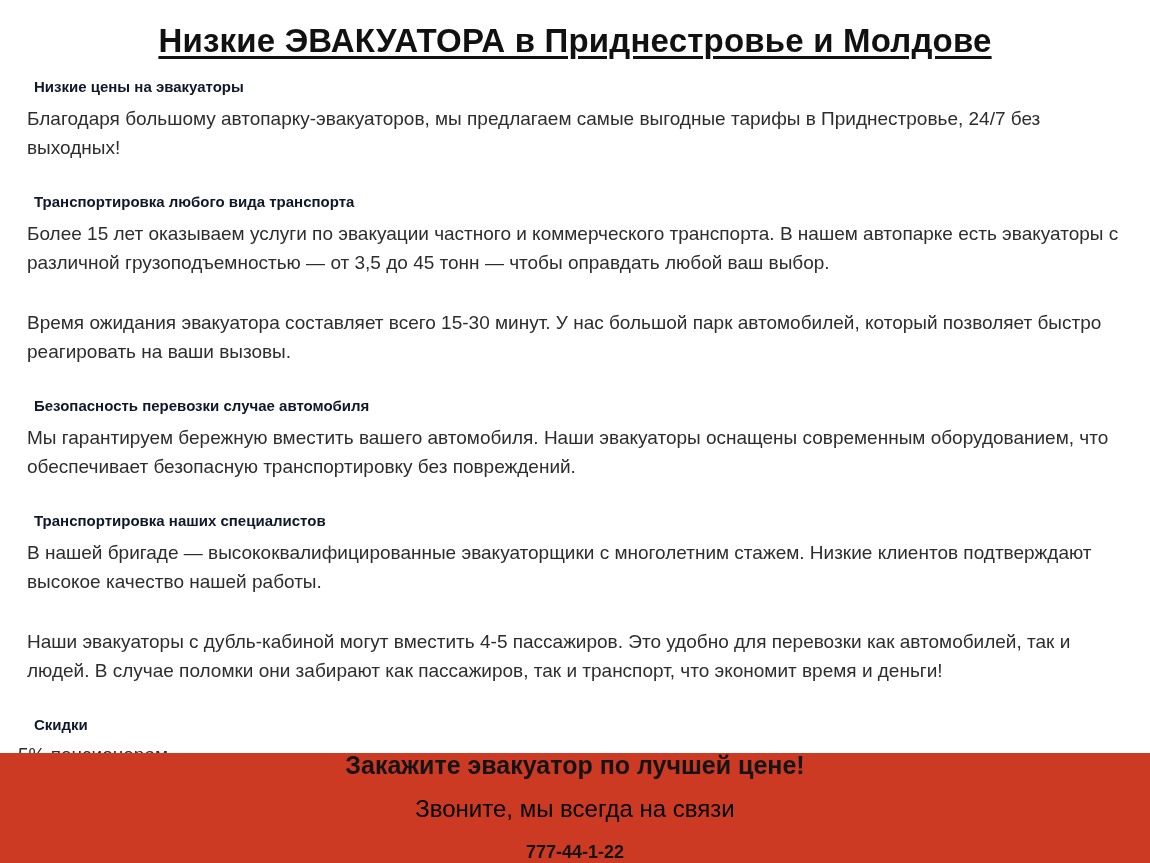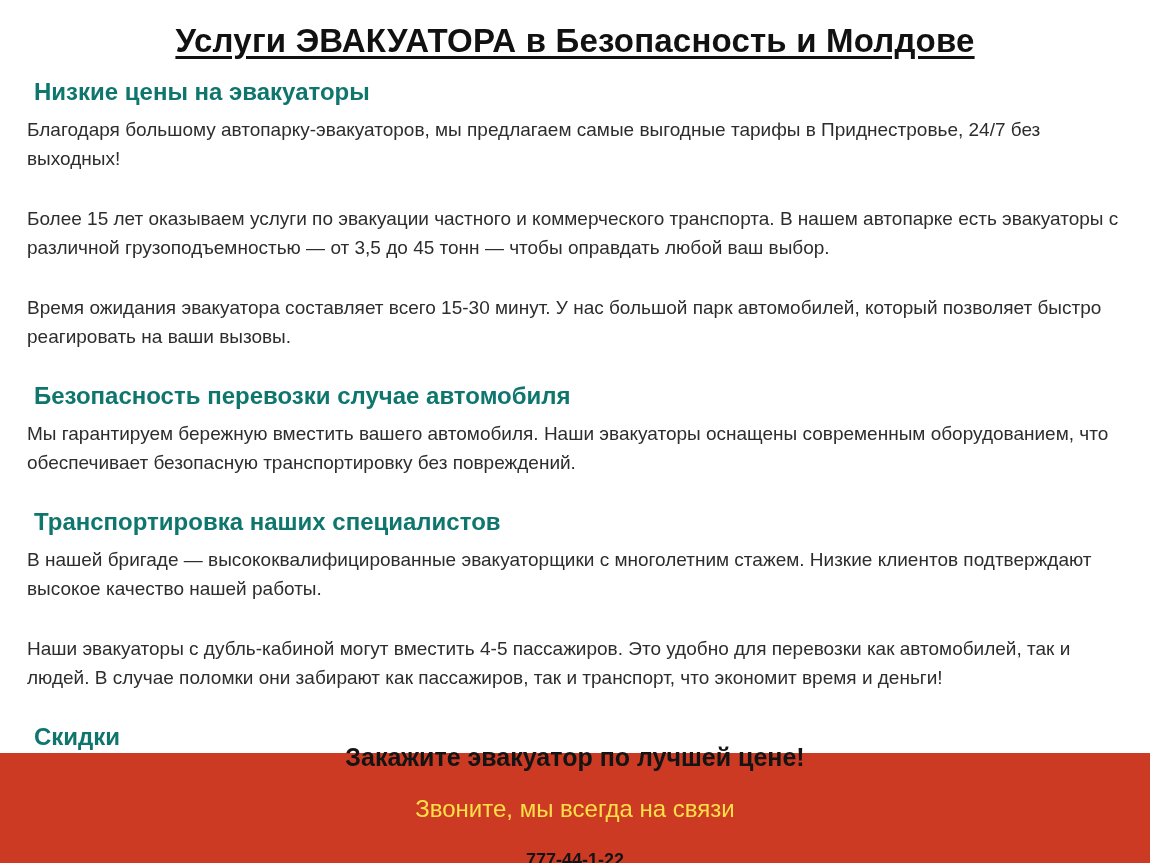--- a/index.html
+++ b/index.html
@@ -26,23 +26,23 @@
     text-underline-offset: 4px;
     letter-spacing: 0.2px;
   }
   .content {
     padding: 0 20px 0 18px;
   }
   .section {
     margin-bottom: 31px;
   }
   .section-heading {
-    font-size: 24px;
+    font-size: 15px;
     font-weight: 700;
-    color: #0f766e;
+    color: #0f172a;
     margin: 0 0 7px 16px;
   }
   .section-body {
     font-size: 19px;
     line-height: 29px;
     color: #2d2d2d;
     margin: 9px;
     max-width: 1115px;
   }
   .discount-list {
@@ -57,57 +57,58 @@
     position: absolute;
     left: 0;
     bottom: 0;
     width: 100%;
     height: 110px;
     background: #cd3a23;
     display: flex;
     flex-direction: column;
     align-items: center;
     justify-content: center;
-    gap: 0;
+    gap: 8px;
   }
   .cta-headline {
     font-size: 25px;
     font-weight: 800;
     color: #141414;
     line-height: 36px;
     margin: 0;
   }
   .cta-subline {
     font-size: 24px;
     font-weight: 400;
-    color: #fde047;
+    color: #000000;
     line-height: 36px;
-    margin: 16px;
+    margin: 0;
   }
   .cta-phone {
     font-size: 18px;
     font-weight: 800;
     color: #141414;
     line-height: 34px;
     margin: 0;
   }
 </style>
 </head>
 <body>
 
-<h1 class="page-title">Услуги ЭВАКУАТОРА в Безопасность и Молдове</h1>
+<h1 class="page-title">Низкие ЭВАКУАТОРА в Приднестровье и Молдове</h1>
 
 <div class="content">
 
   <div class="section">
     <h2 class="section-heading">Низкие цены на эвакуаторы</h2>
     <p class="section-body">Благодаря большому автопарку-эвакуаторов, мы предлагаем самые выгодные тарифы в Приднестровье, 24/7 без выходных!</p>
   </div>
 
   <div class="section">
+    <h2 class="section-heading">Транспортировка любого вида транспорта</h2>
     <p class="section-body">Более 15 лет оказываем услуги по эвакуации частного и коммерческого транспорта. В нашем автопарке есть эвакуаторы с различной грузоподъемностью — от 3,5 до 45 тонн — чтобы оправдать любой ваш выбор.</p>
   </div>
 
   <div class="section">
     <p class="section-body">Время ожидания эвакуатора составляет всего 15-30 минут. У нас большой парк автомобилей, который позволяет быстро реагировать на ваши вызовы.</p>
   </div>
 
   <div class="section">
     <h2 class="section-heading">Безопасность перевозки случае автомобиля</h2>
     <p class="section-body">Мы гарантируем бережную вместить вашего автомобиля. Наши эвакуаторы оснащены современным оборудованием, что обеспечивает безопасную транспортировку без повреждений.</p>

